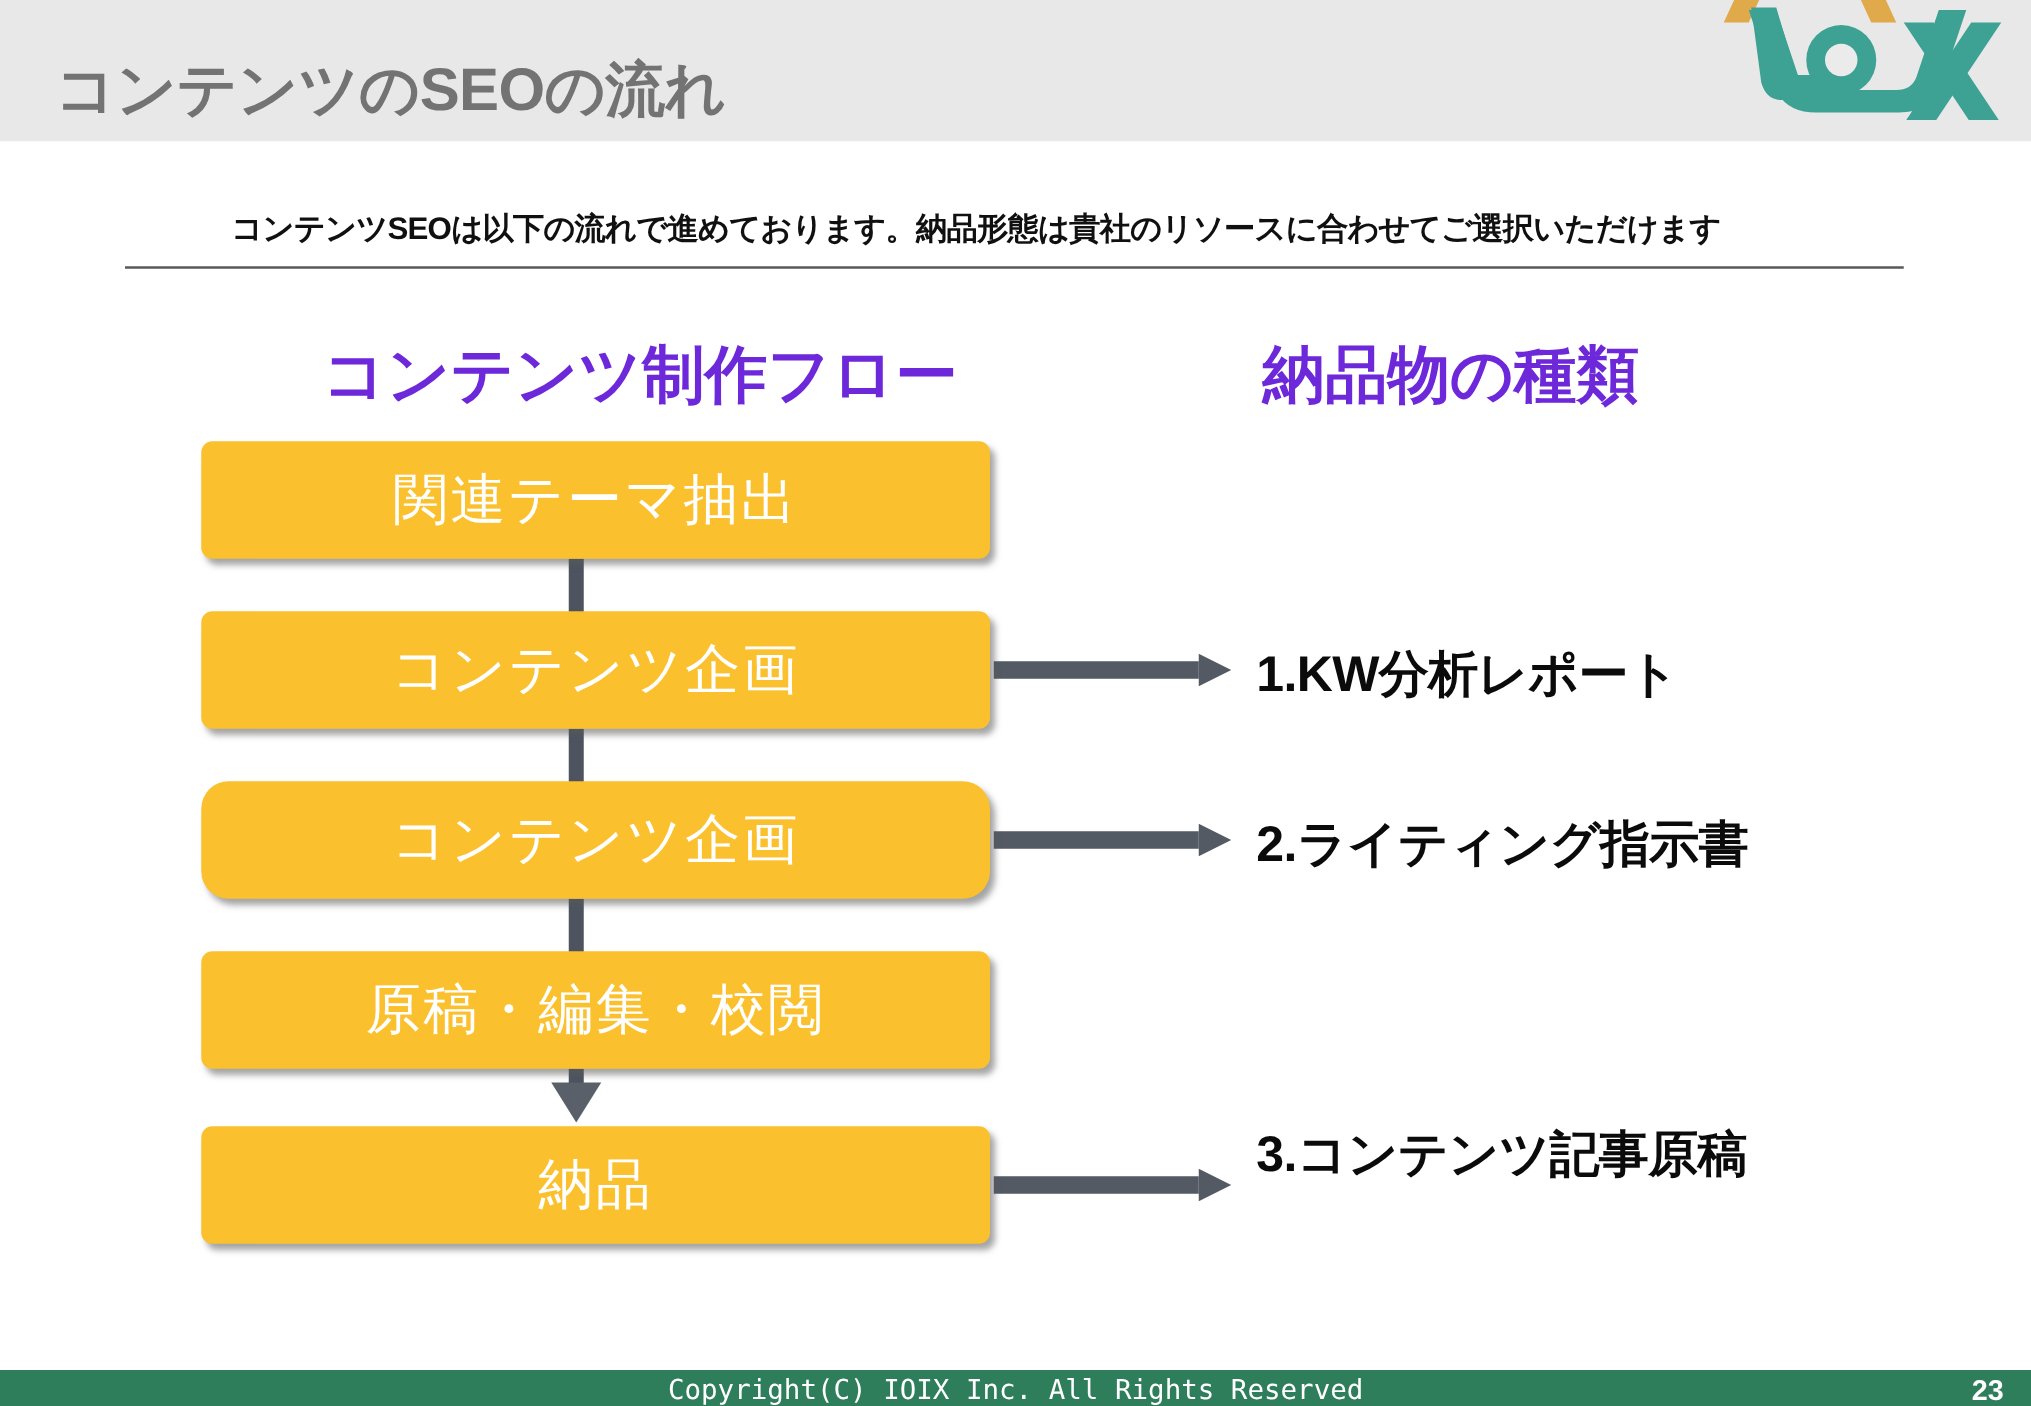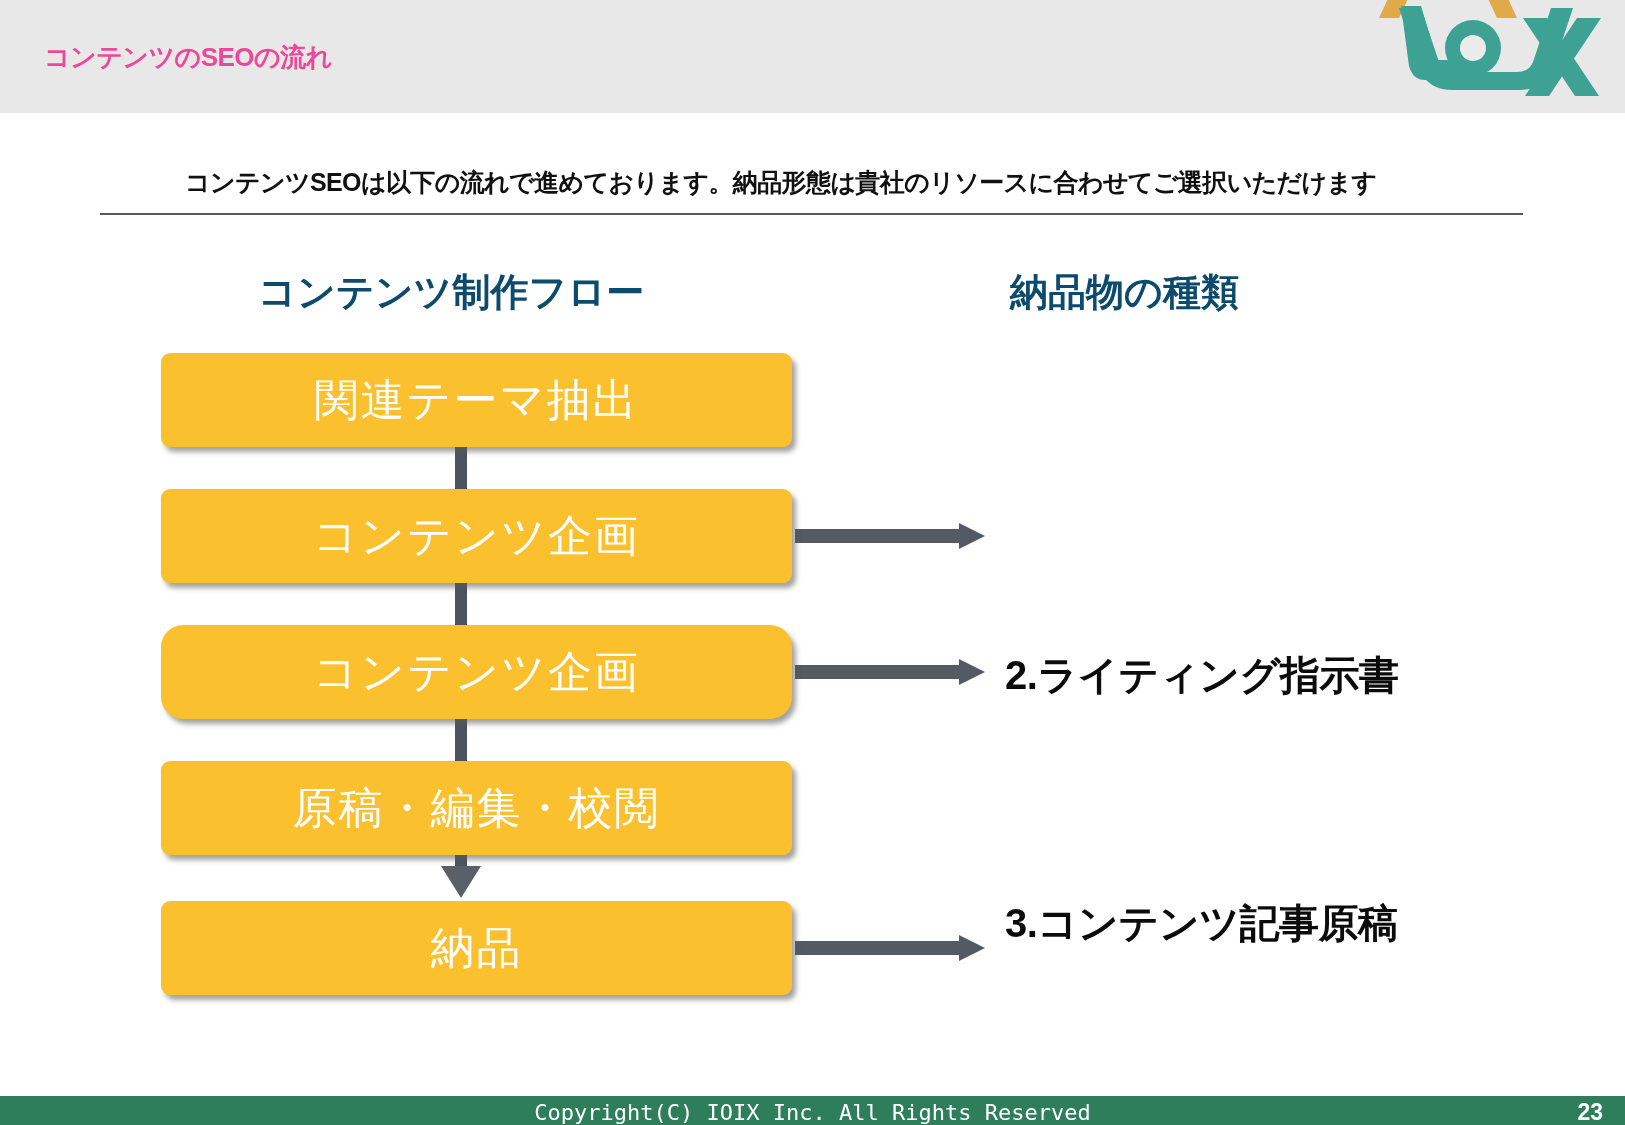--- a/index.html
+++ b/index.html
@@ -11,41 +11,41 @@
     overflow:hidden;
   }
 
   
   .header-bar{
     position:absolute; left:0; top:0; width:1625px; height:113px;
     background:#e8e8e8;
   }
   .header-title{
     position:absolute; left:44px; top:40px;
-    font-size:26px; font-weight:bold; color:#ec4899;
+    font-size:48px; font-weight:bold; color:#737373;
     letter-spacing:-0.5px; white-space:nowrap;
   }
   .logo{
     position:absolute; right:18px; top:-8px; width:230px; height:110px;
   }
 
   
   .subtitle{
     position:absolute; left:185px; top:166px;
     font-size:25px; font-weight:bold; color:#101010;
     white-space:nowrap; letter-spacing:-0.6px;
   }
   .hrule{
     position:absolute; left:100px; top:213px; width:1423px; height:2px;
     background:#595959;
   }
 
   
   .col-head{
-    position:absolute; font-size:38px; font-weight:bold; color:#0c4a6e;
+    position:absolute; font-size:50px; font-weight:bold; color:#6d28d9;
     white-space:nowrap; letter-spacing:0px;
   }
   .col-head.flow{ left:258px; top:267px; }
   .col-head.deliver{ left:1010px; top:267px; }
 
   
   .flow-area{ position:absolute; left:0; top:0; width:1625px; height:1125px;padding-left:26px; }
 
   .flow-box{
     position:absolute; left:161px; width:631px; height:94px;
@@ -169,20 +169,21 @@
   </div>
   <div class="h-arrow" style="left:795px;top:659px;width:190px;">
     <div class="shaft" style="width:164px;"></div>
     <div class="head" style="left:164px;"></div>
   </div>
   <div class="h-arrow" style="left:795px;top:935px;width:190px;">
     <div class="shaft" style="width:164px;"></div>
     <div class="head" style="left:164px;"></div>
   </div>
 
+  <div class="deliverable" style="top:512px;">1.KW分析レポート</div>
   <div class="deliverable" style="top:648px;">2.ライティング指示書</div>
   <div class="deliverable" style="top:896px;">3.コンテンツ記事原稿</div>
 
 </div>
 
 <div class="footer"></div>
 <div class="footer-copy">Copyright(C) IOIX Inc. All Rights Reserved</div>
 <div class="footer-page">23</div>
 
 </body></html>

